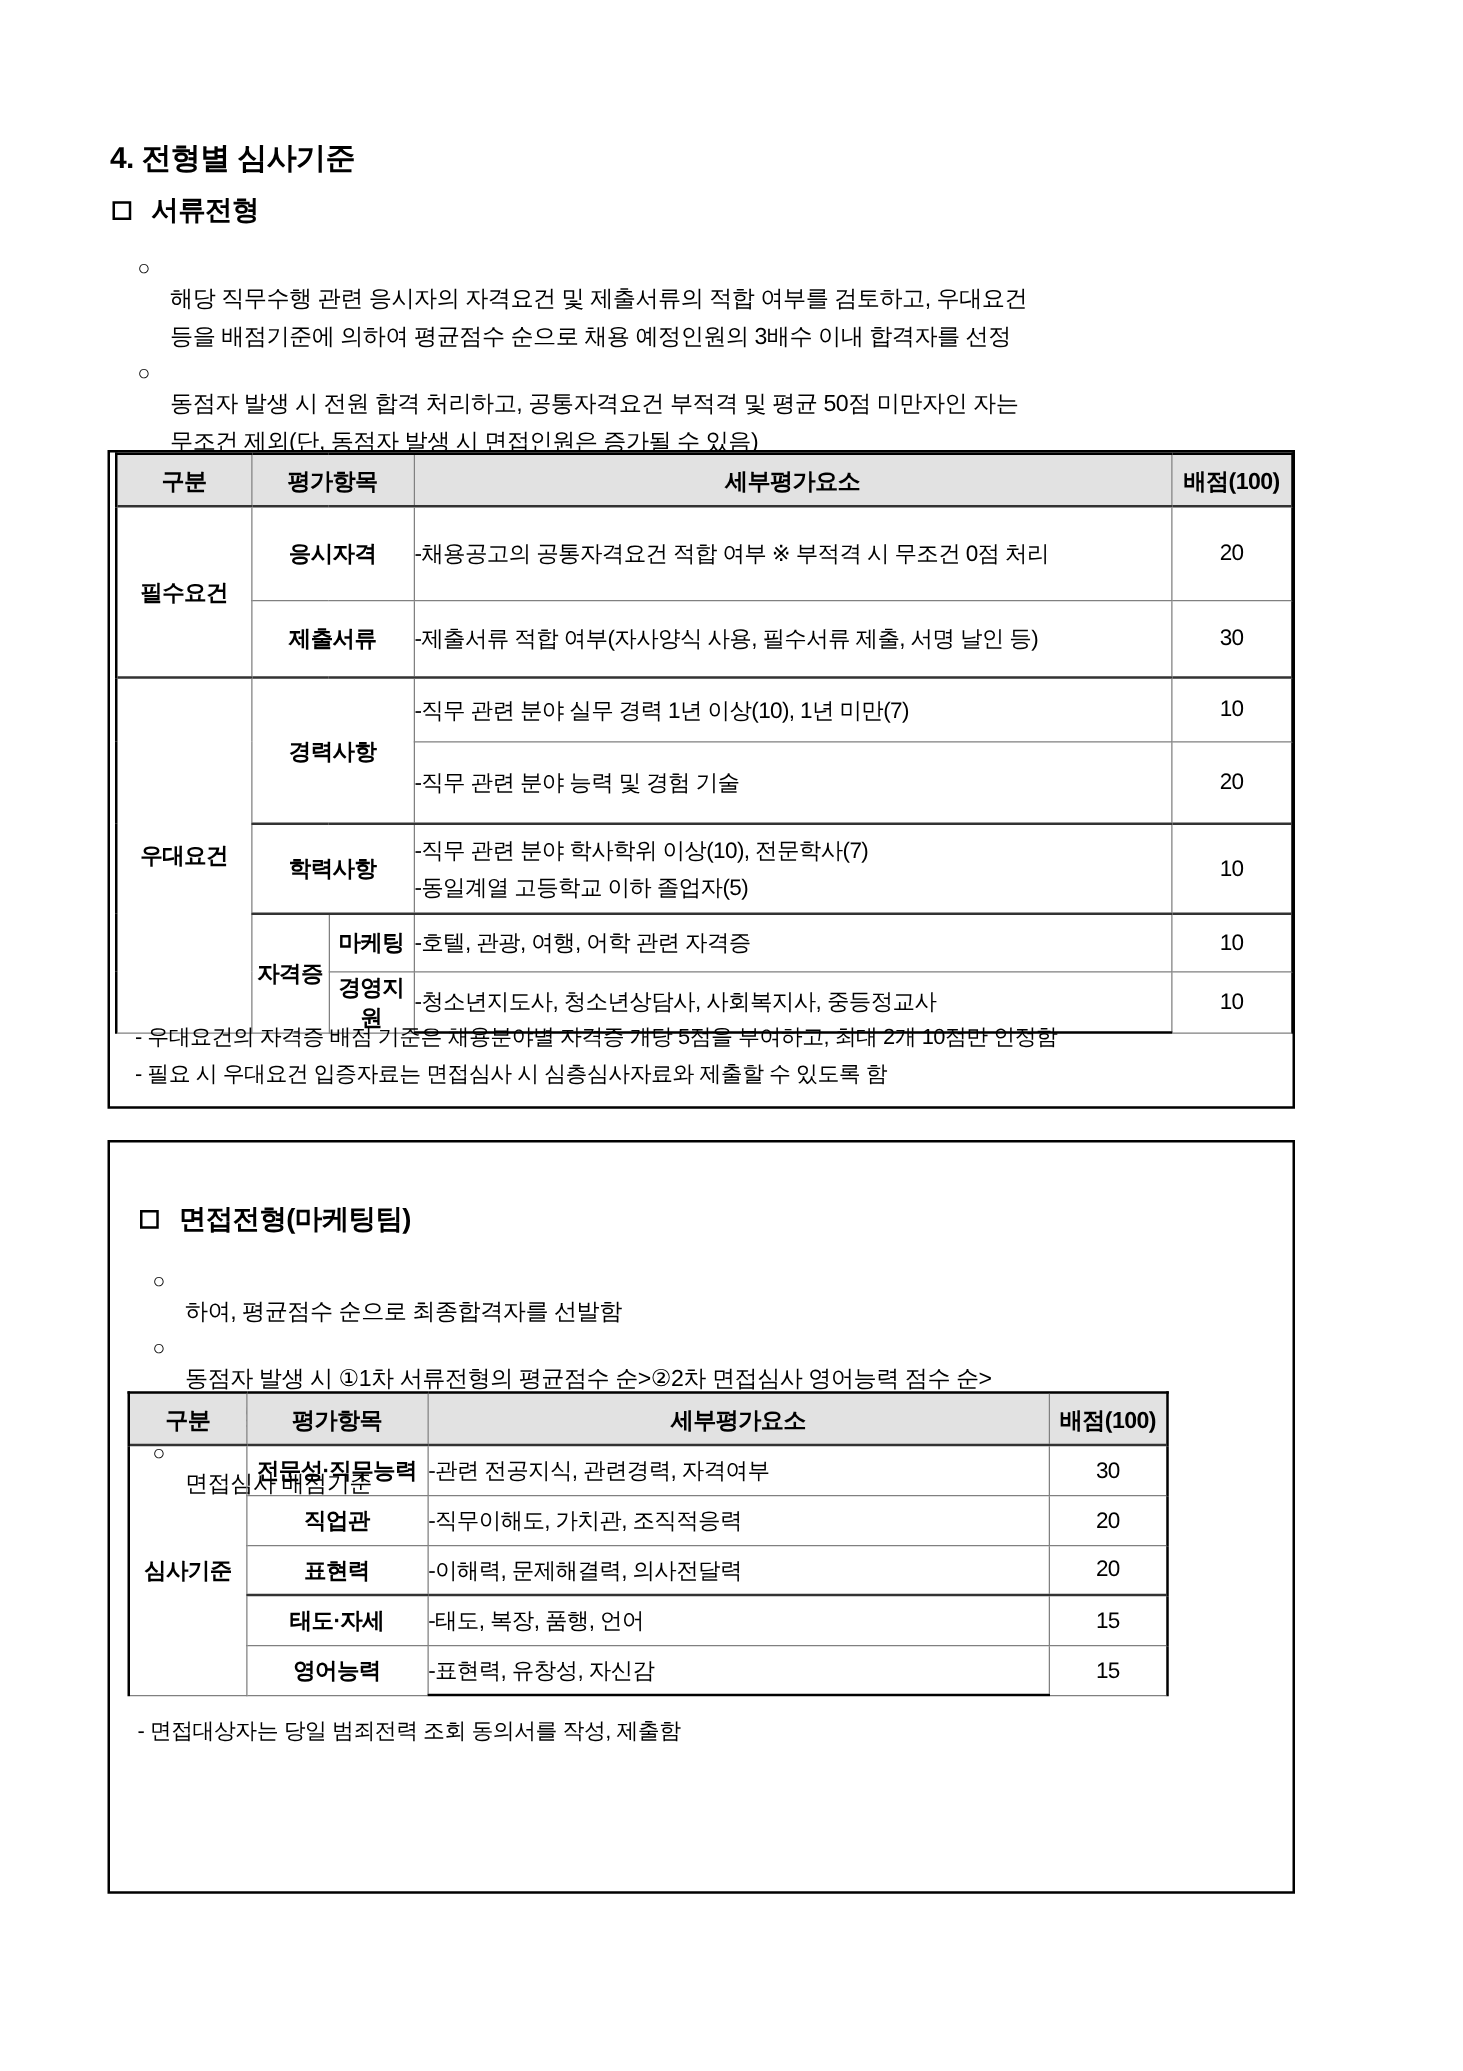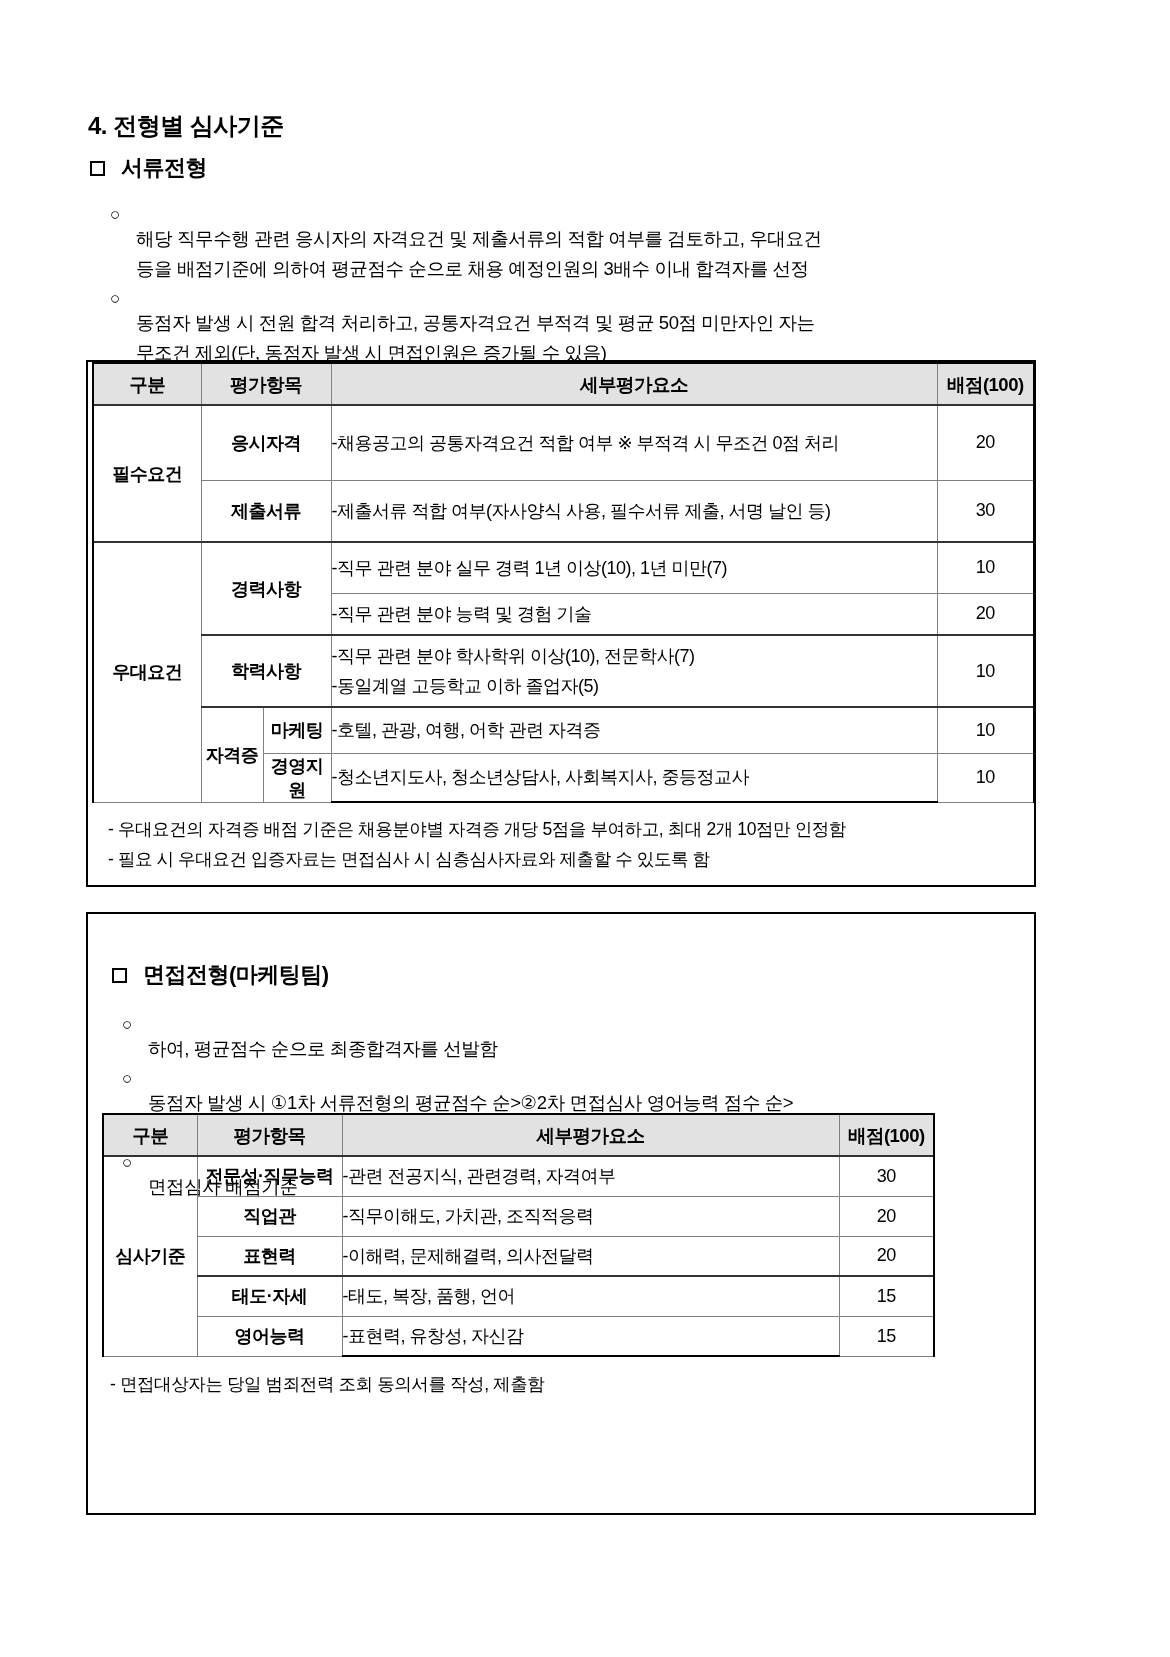--- a/index.html
+++ b/index.html
@@ -247,21 +247,21 @@
           <td class="num tbl-right">30</td>
         </tr>
 
         <tr>
           <td class="ctr tbl-left thick-t" rowspan="5">우대요건</td>
           <td class="ctr thick-t" colspan="2" rowspan="2">경력사항</td>
           <td class="left thick-t" style="height:51px">-직무 관련 분야 실무 경력 1년 이상(10), 1년 미만(7)</td>
           <td class="num tbl-right thick-t">10</td>
         </tr>
         <tr>
-          <td class="left" style="height:42px">-직무 관련 분야 능력 및 경험 기술</td>
+          <td class="left" style="height:66px">-직무 관련 분야 능력 및 경험 기술</td>
           <td class="num tbl-right">20</td>
         </tr>
         <tr>
           <td class="ctr thick-t" colspan="2">학력사항</td>
           <td class="left thick-t" style="height:72px; line-height:30px">
             <span style="display:block">-직무 관련 분야 학사학위 이상(10), 전문학사(7)</span>
             <span style="display:block">-동일계열 고등학교 이하 졸업자(5)</span>
           </td>
           <td class="num tbl-right thick-t">10</td>
         </tr>

